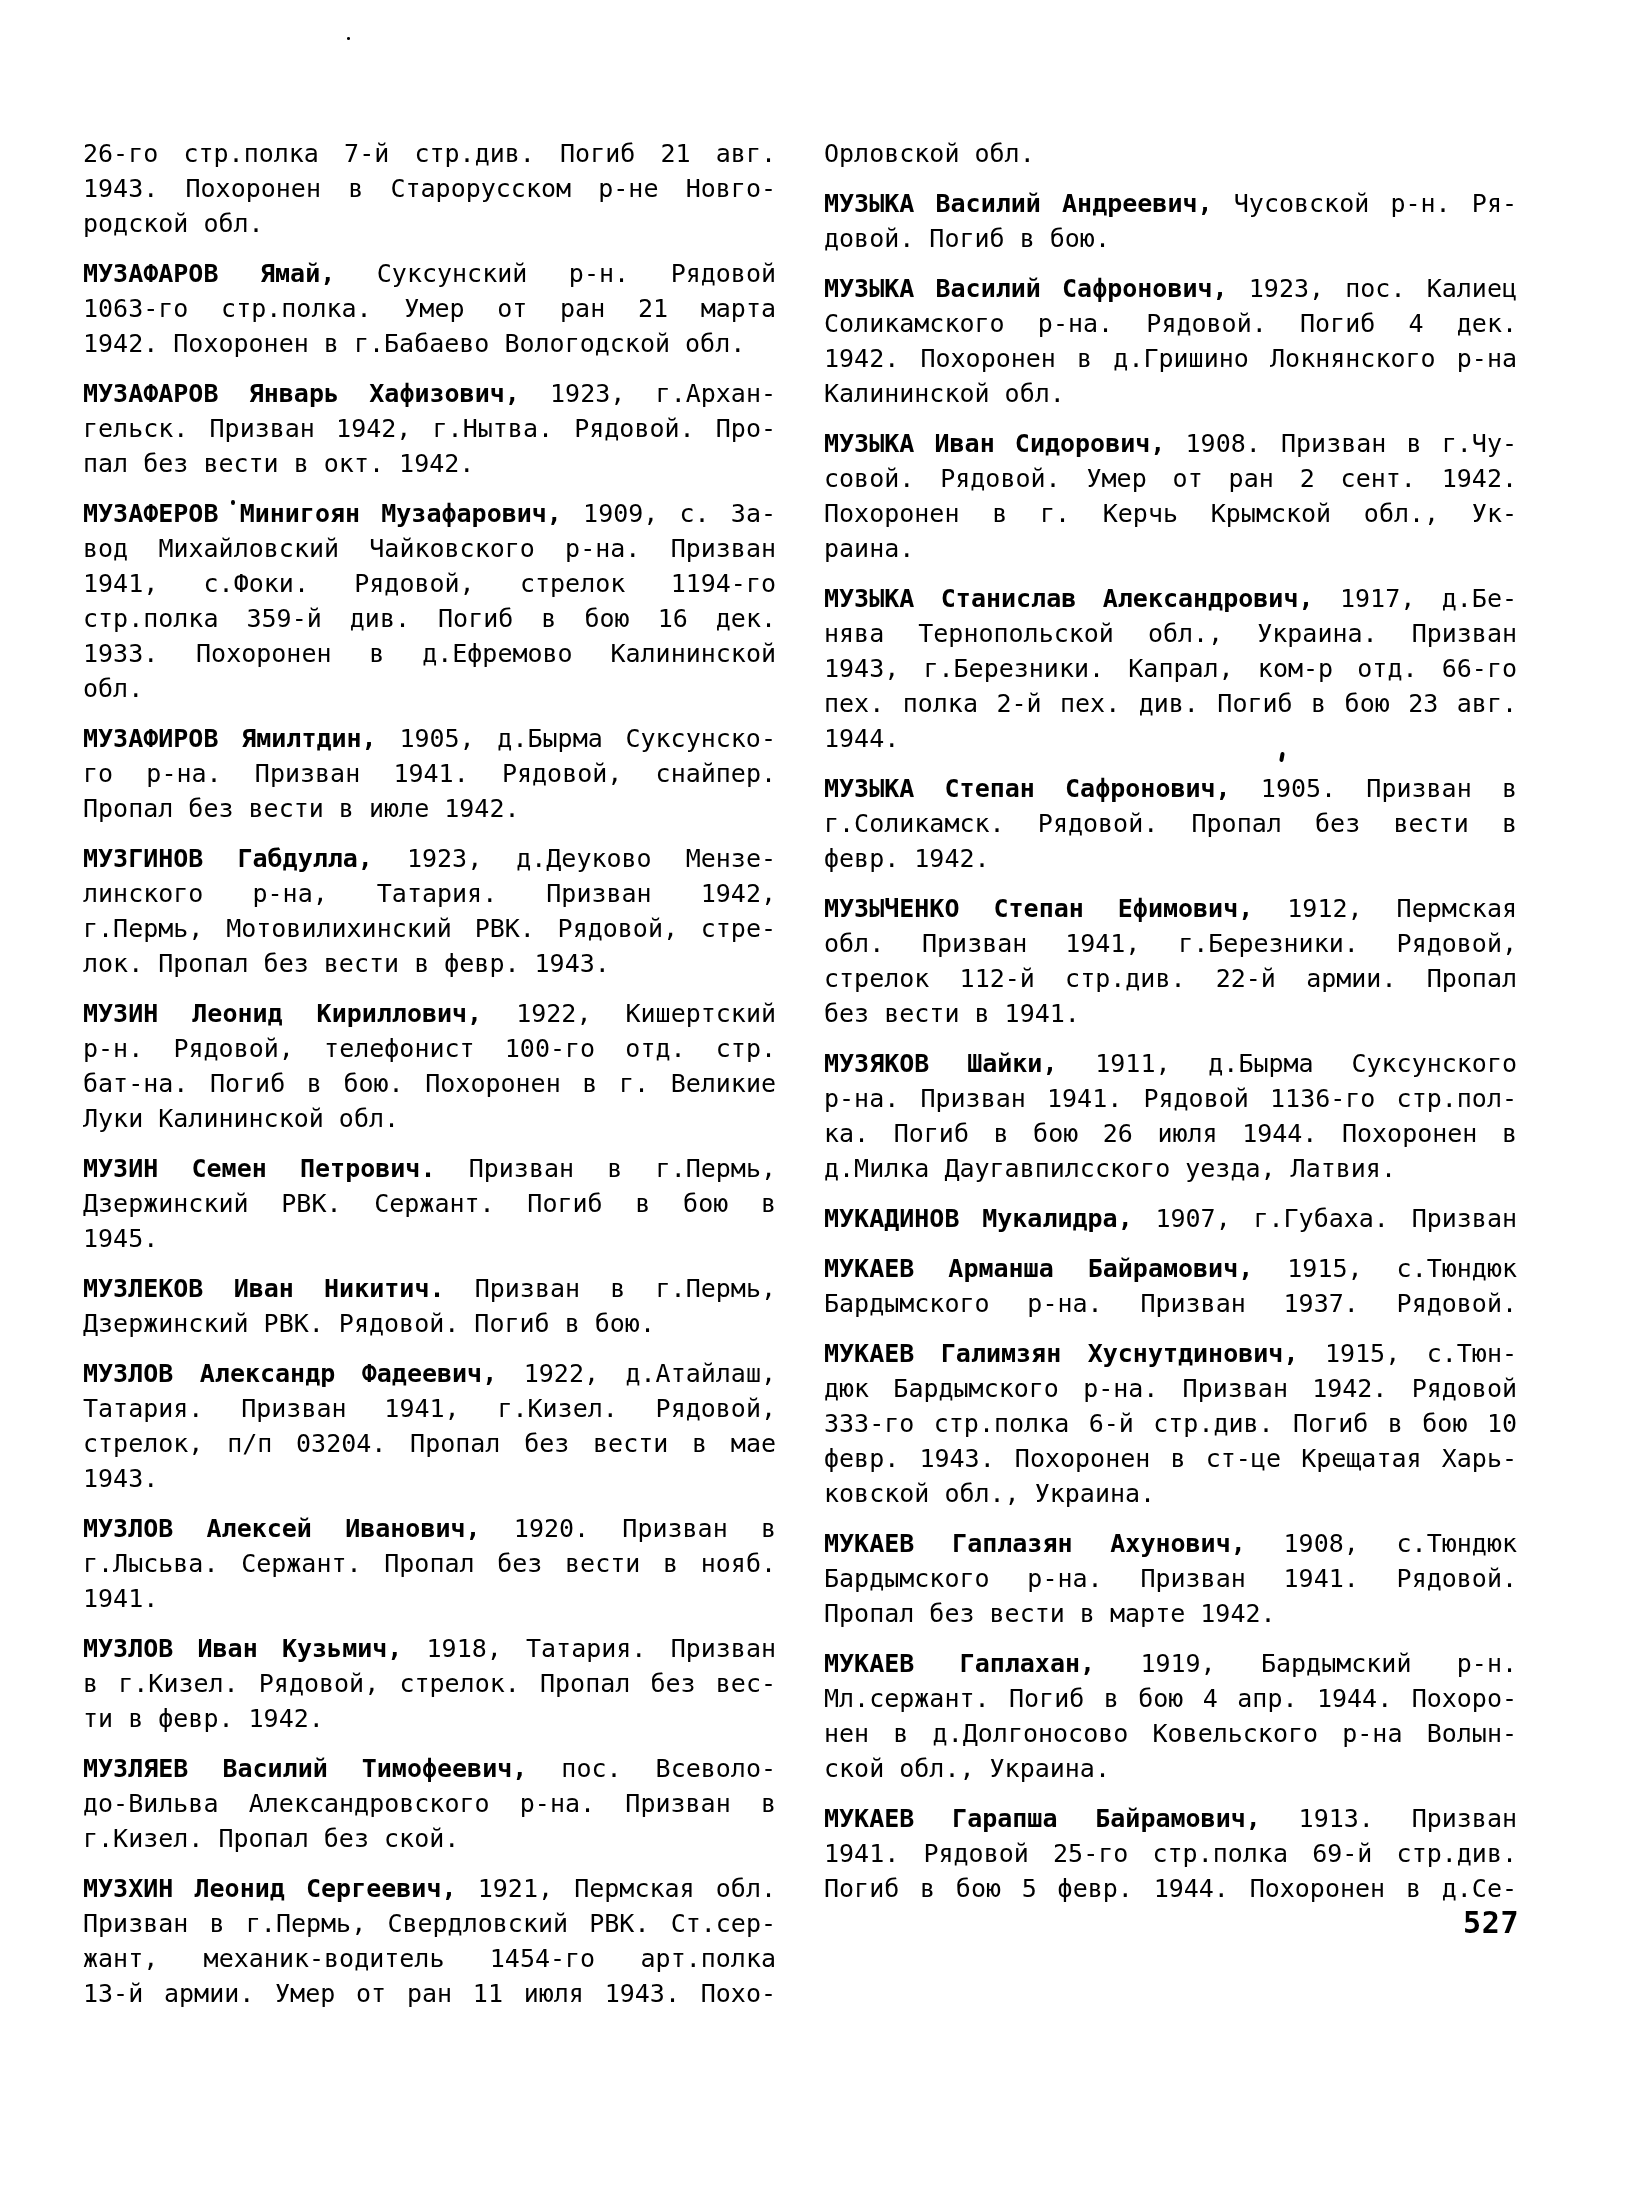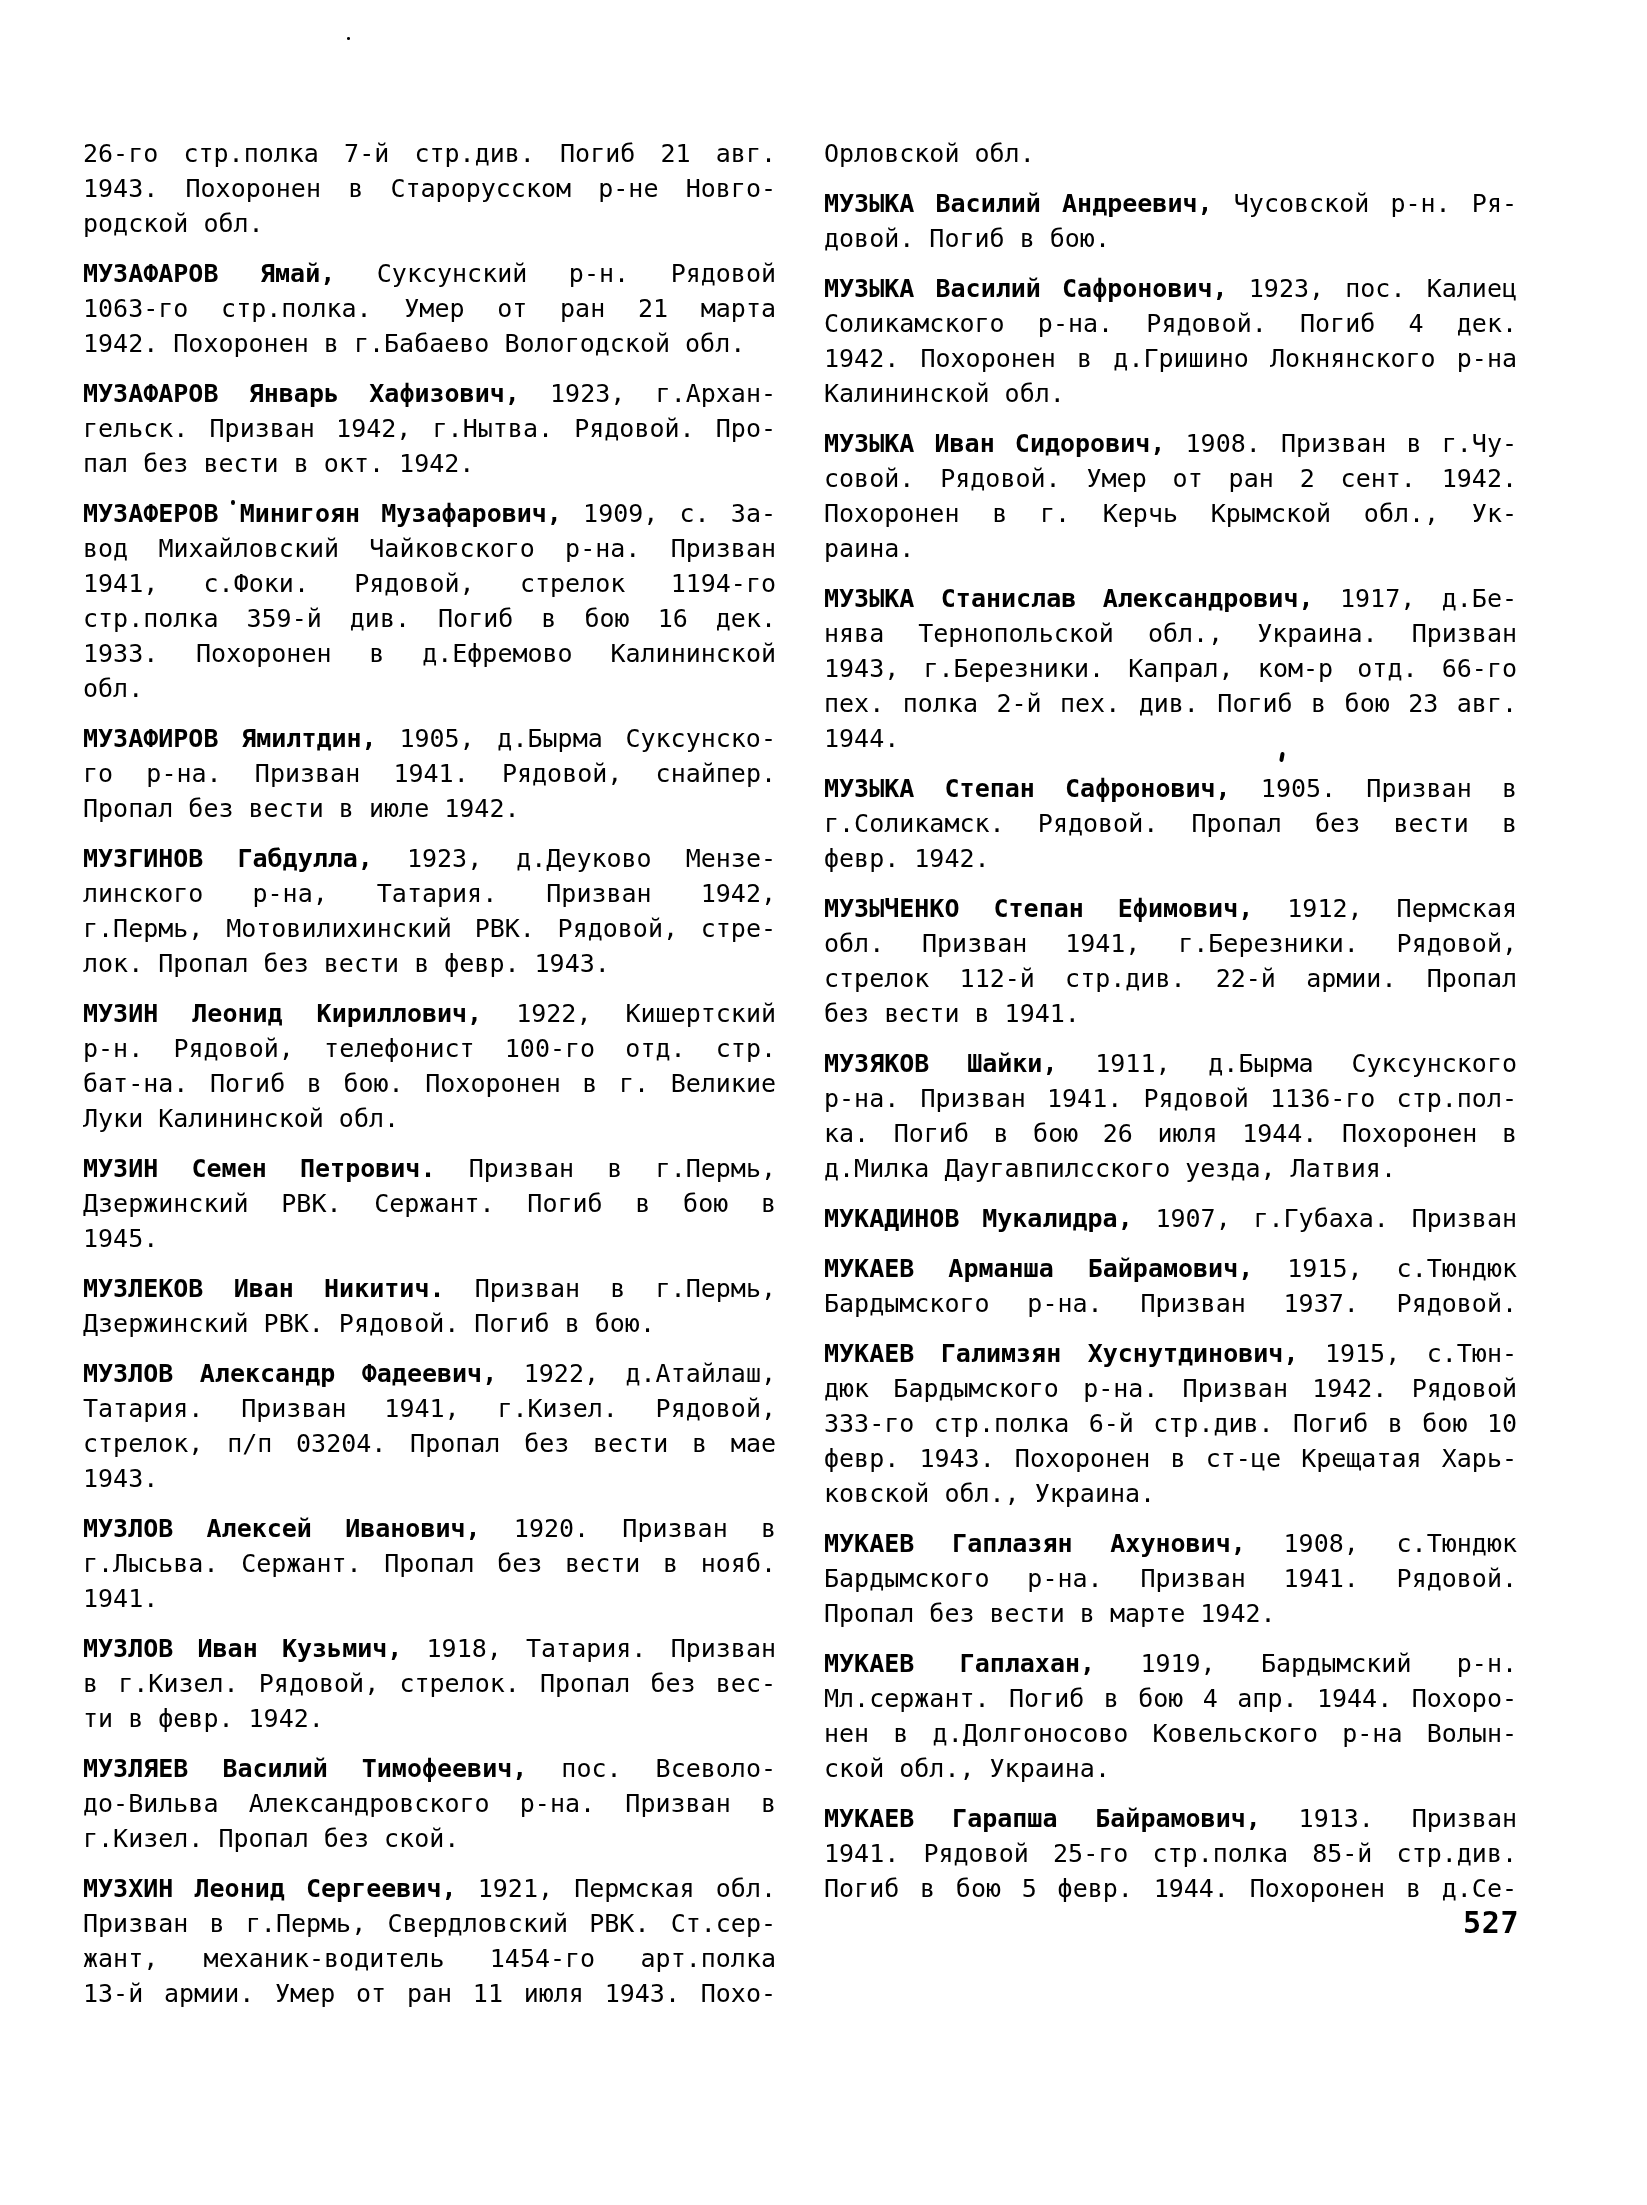--- a/index.html
+++ b/index.html
@@ -189,21 +189,21 @@
         <div class="ln last">Пропал без вести в марте 1942.</div>
       </div>
       <div class="entry">
         <div class="ln"><span class="nm">МУКАЕВ Гаплахан,</span> 1919, Бардымский р-н.</div>
         <div class="ln">Мл.сержант. Погиб в бою 4 апр. 1944. Похоро-</div>
         <div class="ln">нен в д.Долгоносово Ковельского р-на Волын-</div>
         <div class="ln last">ской обл., Украина.</div>
       </div>
       <div class="entry">
         <div class="ln"><span class="nm">МУКАЕВ Гарапша Байрамович,</span> 1913. Призван</div>
-        <div class="ln">1941. Рядовой 25-го стр.полка 85-й стр.див.</div>
+        <div class="ln">1941. Рядовой 25-го стр.полка 69-й стр.див.</div>
         <div class="ln">Погиб в бою 5 февр. 1944. Похоронен в д.Се-</div>
       </div>
     </div>
   <div class="pageno">527</div>
   <span class="artifact speck-a"></span>
   <span class="artifact speck-b"></span>
   <span class="artifact speck-c"></span>
   <span class="artifact speck-d"></span>
 </div>
 

